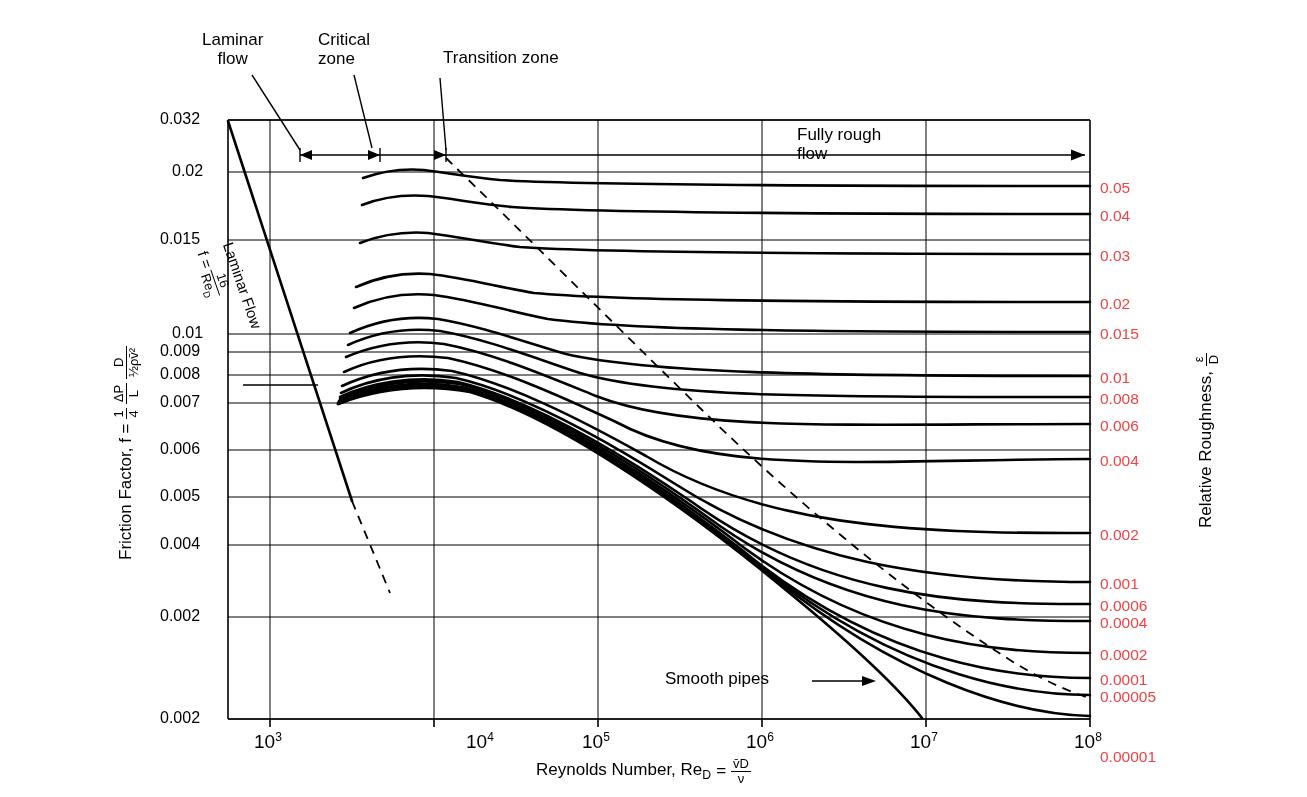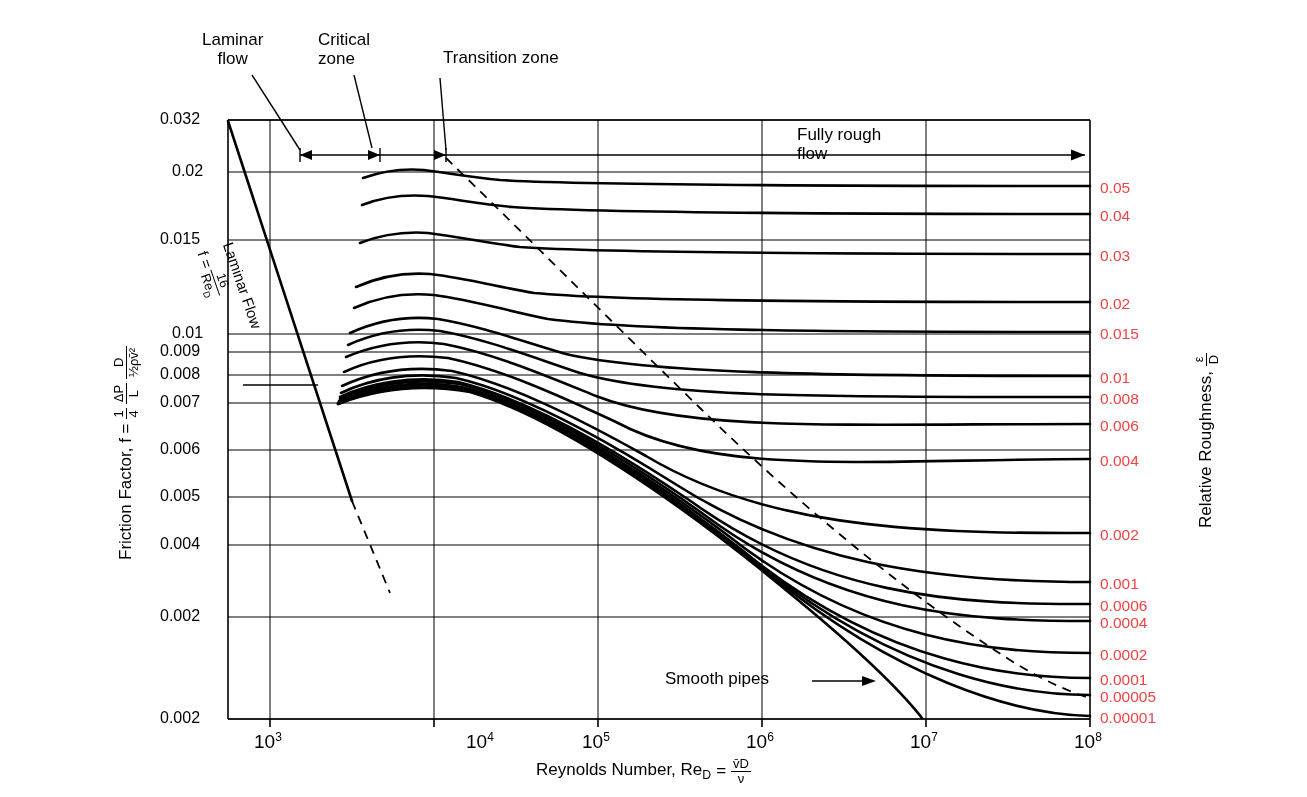--- a/index.html
+++ b/index.html
@@ -221,21 +221,21 @@
   <div class="abs rrlbl" style="left:1100px;top:390px;">0.008</div>
   <div class="abs rrlbl" style="left:1100px;top:417px;">0.006</div>
   <div class="abs rrlbl" style="left:1100px;top:452px;">0.004</div>
   <div class="abs rrlbl" style="left:1100px;top:526px;">0.002</div>
   <div class="abs rrlbl" style="left:1100px;top:575px;">0.001</div>
   <div class="abs rrlbl" style="left:1100px;top:597px;">0.0006</div>
   <div class="abs rrlbl" style="left:1100px;top:614px;">0.0004</div>
   <div class="abs rrlbl" style="left:1100px;top:646px;">0.0002</div>
   <div class="abs rrlbl" style="left:1100px;top:671px;">0.0001</div>
   <div class="abs rrlbl" style="left:1100px;top:688px;">0.00005</div>
-  <div class="abs rrlbl" style="left:1100px;top:709px;">0.00001</div>
+  <div class="abs rrlbl" style="left:1100px;top:748px;">0.00001</div>
 
   <div class="abs" style="left:112px;top:560px;transform:rotate(-90deg);transform-origin:0 0;">
     <div style="display:flex;align-items:center;gap:4px;font-size:17px;white-space:nowrap;">
       <span>Friction Factor, f =</span>
       <span class="frac">
         <span class="num">1</span>
         <span class="den">4</span>
       </span>
       <span class="frac">
         <span class="num">ΔP</span>

